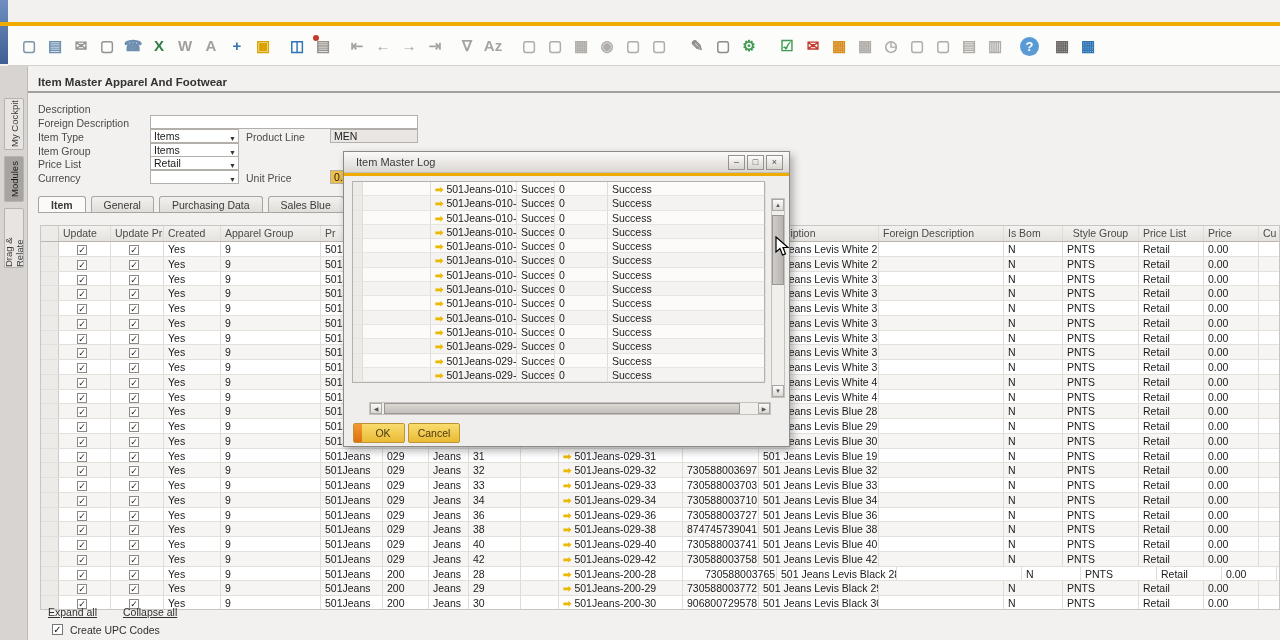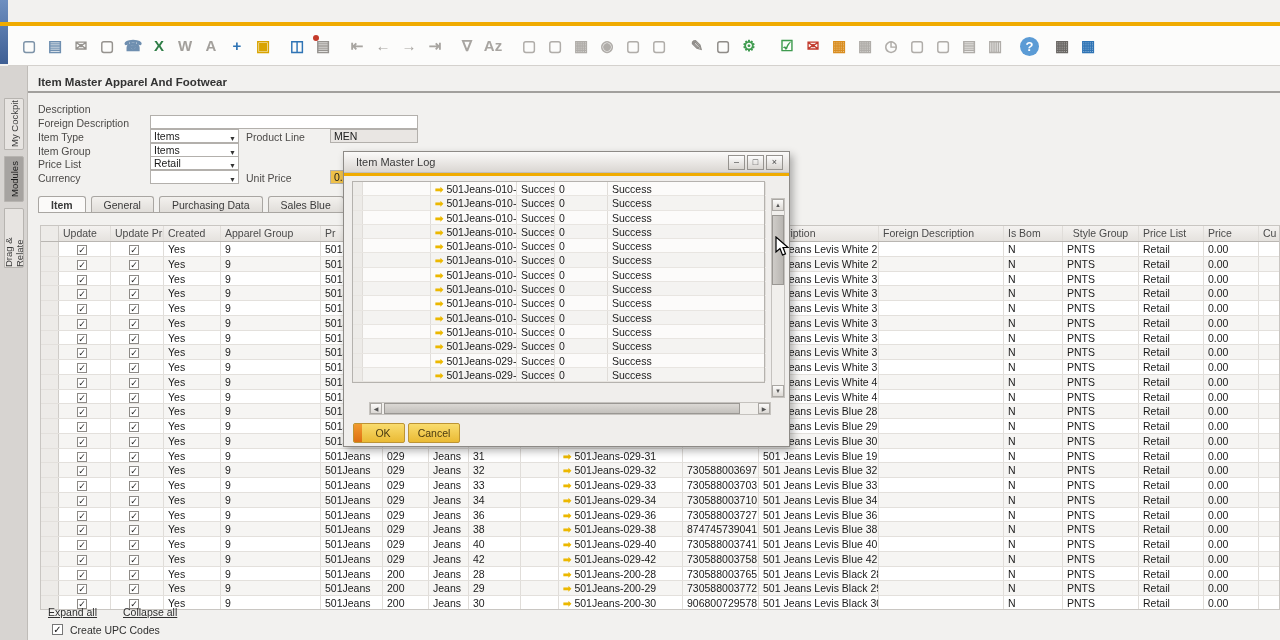--- a/index.html
+++ b/index.html
@@ -696,21 +696,21 @@
           <div class="gc" style="width: 52px;"><span class="cb">✓</span></div>
           <div class="gc" style="width: 53px;"><span class="cb">✓</span></div>
           <div class="gc" style="width: 57px;">Yes</div>
           <div class="gc" style="width: 100px;">9</div>
           <div class="gc" style="width: 62px;">501Jeans</div>
           <div class="gc" style="width: 46px;">200</div>
           <div class="gc" style="width: 40px;">Jeans</div>
           <div class="gc" style="width: 52px;">28</div>
           <div class="gc" style="width: 38px;"></div>
           <div class="gc" style="width: 124px;"><span class="arrow-glyph">➡</span>501Jeans-200-28</div>
-          <div class="gc" style="width: 76px;">730588003765</div>
+          <div class="gc" style="width: 76px; margin-left: 18px;">730588003765</div>
           <div class="gc" style="width: 120px;">501 Jeans Levis Black 28</div>
           <div class="gc" style="width: 125px;"></div>
           <div class="gc" style="width: 59px;">N</div>
           <div class="gc" style="width: 76px;">PNTS</div>
           <div class="gc" style="width: 65px;">Retail</div>
           <div class="gc" style="width: 55px;">0.00</div>
           <div class="gc" style="width: 40px;"></div>
         </div>
         <div class="g-row">
           <div class="gc rowhdr" style="width: 18px;"></div>

